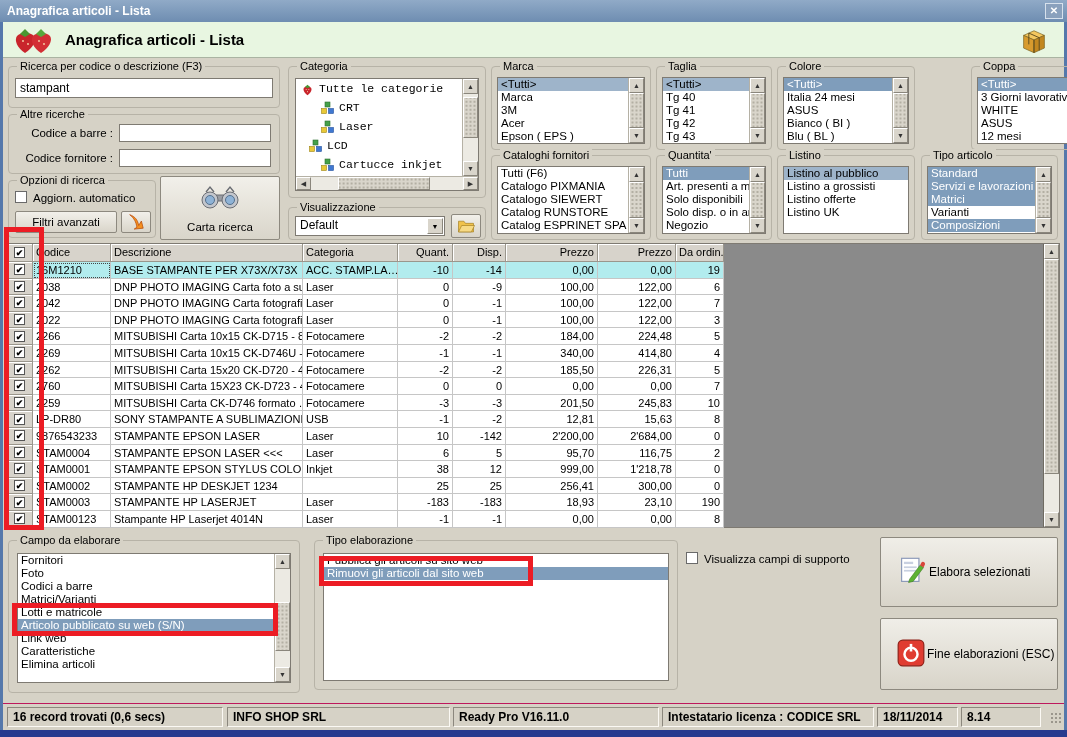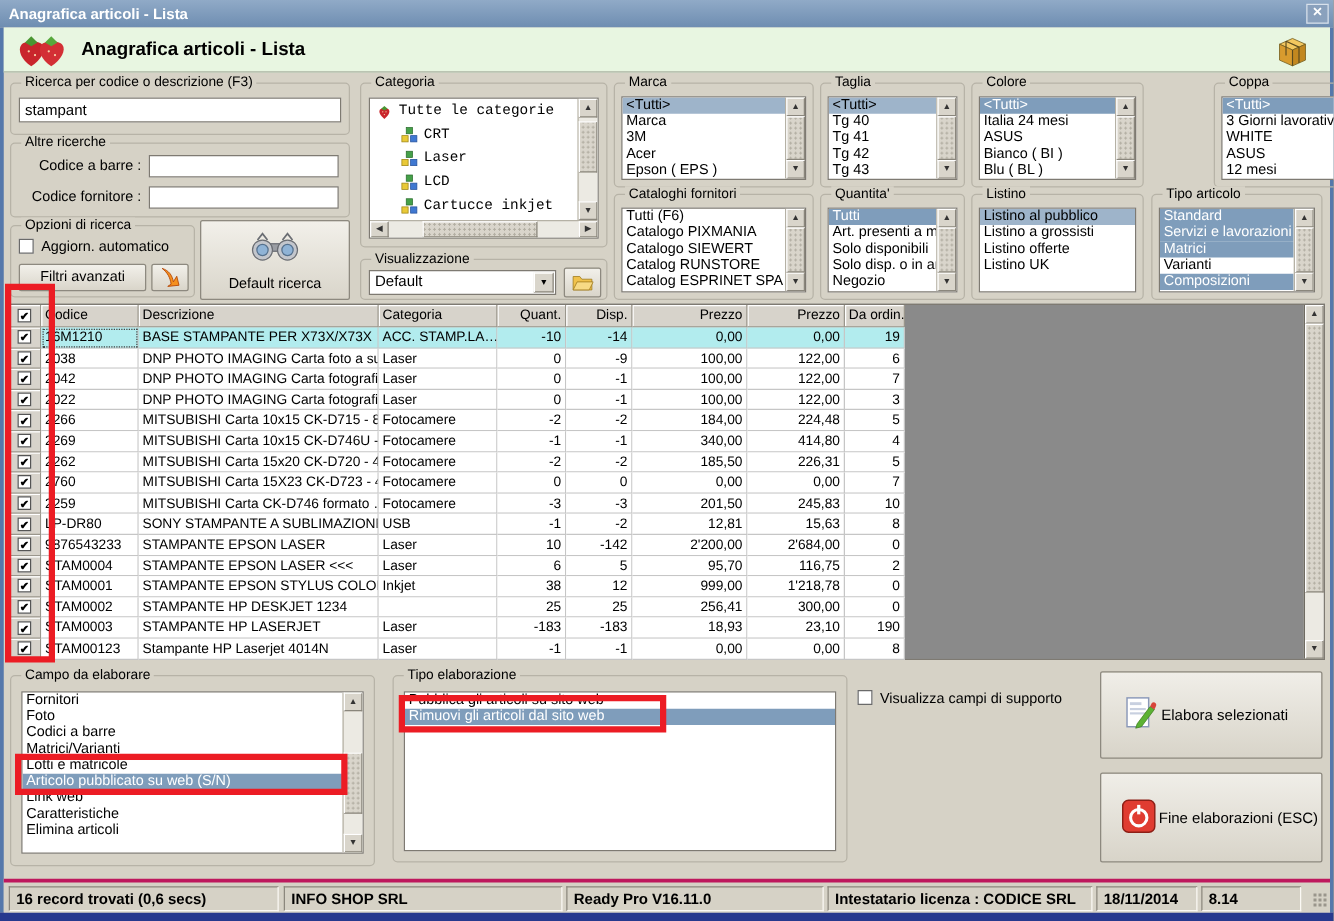--- a/index.html
+++ b/index.html
@@ -78,21 +78,21 @@
   .num{text-align:right;}
   .focus{outline:1px dotted #444;outline-offset:-2px;}
   .tbl-filler{flex:1;background:#8a8a8a;}
   .rowcb{display:inline-block;width:11px;height:11px;background:#fff;border:1px solid #555;
     text-align:center;line-height:10px;font-size:9px;font-weight:bold;}
   
   .bigbtn{position:absolute;border:1px solid #8d897f;border-radius:2px;
     background:linear-gradient(#f0eee8,#d8d4c9);display:flex;align-items:center;gap:2px;
     padding-left:16px;font-size:12px;cursor:default;}
   
-  .statusbar{position:absolute;left:3px;top:703px;width:1061px;height:27px;background:#d6d2c6;border-top:3px solid #be185d;}
+  .statusbar{position:absolute;left:3px;top:703px;width:1061px;height:27px;background:#d6d2c6;border-top:1px solid #be185d;}
   .spanel{position:absolute;top:3px;height:20px;border:1px solid;border-color:#8b877d #fbf9f4 #fbf9f4 #8b877d;
     font-weight:bold;font-size:12px;line-height:18px;padding:0 5px;white-space:nowrap;overflow:hidden;}
   .grip{position:absolute;right:2px;top:8px;width:12px;height:12px;
     background-image:radial-gradient(circle,#9a968c 1.2px,transparent 1.2px);background-size:4px 4px;}
   
   .ann{position:absolute;border:5px solid #ec1c24;z-index:60;pointer-events:none;}
   .flabel{position:absolute;white-space:nowrap;}
 </style>
 </head>
 <body>
@@ -163,21 +163,21 @@
       <svg width="44" height="26" viewBox="0 0 44 26">
         <path d="M8 8 12 3 16 8" stroke="#6a6d73" fill="none" stroke-width="1.4"></path>
         <path d="M28 8 32 3 36 8" stroke="#6a6d73" fill="none" stroke-width="1.4"></path>
         <rect x="18" y="11" width="8" height="6" fill="#9a9da3" stroke="#6a6d73"></rect>
         <circle cx="12" cy="16" r="8" fill="#c3c6cc" stroke="#6a6d73"></circle>
         <circle cx="32" cy="16" r="8" fill="#c3c6cc" stroke="#6a6d73"></circle>
         <circle cx="12" cy="16" r="4.5" fill="#8fb3d6" stroke="#55718e"></circle>
         <circle cx="32" cy="16" r="4.5" fill="#8fb3d6" stroke="#55718e"></circle>
       </svg>
     </span>
-    <span>Default ricerca</span>
+    <span>Carta ricerca</span>
   </div>
 
   <div class="gb" style="left:288px;top:66px;width:198px;height:132px">
     <span class="lg">Categoria</span>
     <div class="lb" style="left:6px;top:11px;right:6px;bottom:6px;flex-direction:column">
       <div style="flex:1;display:flex;overflow:hidden">
         <div style="flex:1;overflow:hidden">
             <div class="tree-item" style="padding-left: 4px;">
               <span class="ticon"><svg viewBox="0 0 16 16">
                   <path d="M8 15C4 12 2.5 8.5 4 6.5 5.5 4.5 10.5 4.5 12 6.5 13.5 8.5 12 12 8 15Z" fill="#c9252c"></path>
@@ -197,21 +197,21 @@
               <span>CRT</span>
             </div>
             <div class="tree-item" style="padding-left: 24px;">
               <span class="ticon"><svg viewBox="0 0 14 14">
                   <rect x="4.5" y="1" width="5" height="5" fill="#45a049" stroke="#2c6e2f" stroke-width=".6"></rect>
                   <rect x="1" y="7.5" width="5" height="5" fill="#e9c937" stroke="#9c8415" stroke-width=".6"></rect>
                   <rect x="8" y="7.5" width="5" height="5" fill="#3f78d1" stroke="#24509b" stroke-width=".6"></rect>
                 </svg></span>
               <span>Laser</span>
             </div>
-            <div class="tree-item" style="padding-left: 24px;">
+            <div class="tree-item" style="padding-left: 12px;">
               <span class="ticon"><svg viewBox="0 0 14 14">
                   <rect x="4.5" y="1" width="5" height="5" fill="#45a049" stroke="#2c6e2f" stroke-width=".6"></rect>
                   <rect x="1" y="7.5" width="5" height="5" fill="#e9c937" stroke="#9c8415" stroke-width=".6"></rect>
                   <rect x="8" y="7.5" width="5" height="5" fill="#3f78d1" stroke="#24509b" stroke-width=".6"></rect>
                 </svg></span>
               <span>LCD</span>
             </div>
             <div class="tree-item" style="padding-left: 24px;">
               <span class="ticon"><svg viewBox="0 0 14 14">
                   <rect x="4.5" y="1" width="5" height="5" fill="#45a049" stroke="#2c6e2f" stroke-width=".6"></rect>

